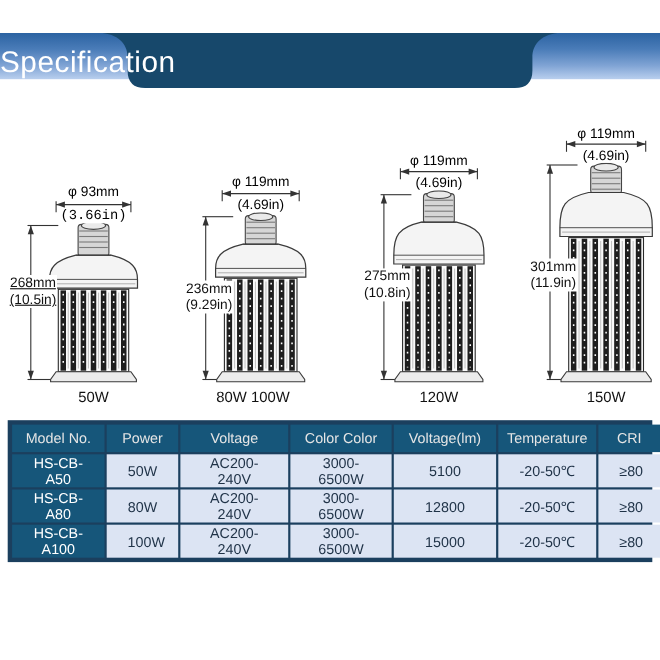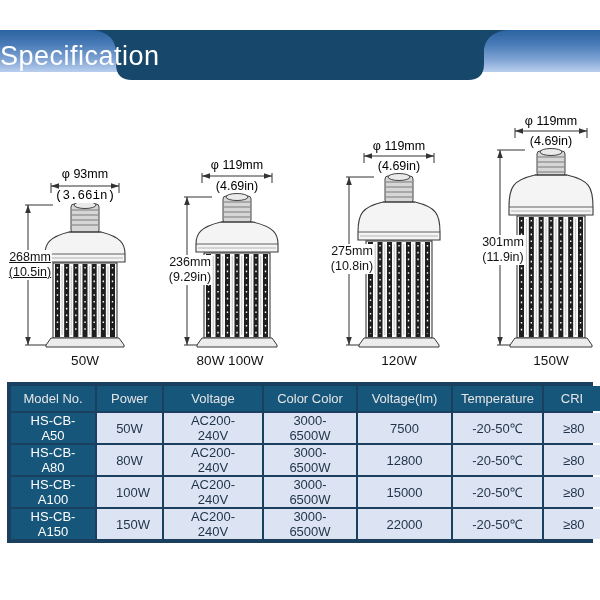--- a/index.html
+++ b/index.html
@@ -284,21 +284,21 @@
             <th>Temperature</th>
             <th>CRI</th>
           </tr>
         </thead>
       <tbody id="spec-body">
           <tr>
             <td class="model-cell">HS-CB-A50</td>
             <td>50W</td>
             <td>AC200-240V</td>
             <td>3000-6500W</td>
-            <td>7500</td>
+            <td>5100</td>
             <td>-20-50℃</td>
             <td>≥80</td>
           </tr>
           <tr>
             <td class="model-cell">HS-CB-A80</td>
             <td>80W</td>
             <td>AC200-240V</td>
             <td>3000-6500W</td>
             <td>12800</td>
             <td>-20-50℃</td>
@@ -306,26 +306,17 @@
           </tr>
           <tr>
             <td class="model-cell">HS-CB-A100</td>
             <td>100W</td>
             <td>AC200-240V</td>
             <td>3000-6500W</td>
             <td>15000</td>
             <td>-20-50℃</td>
             <td>≥80</td>
           </tr>
-          <tr>
-            <td class="model-cell">HS-CB-A150</td>
-            <td>150W</td>
-            <td>AC200-240V</td>
-            <td>3000-6500W</td>
-            <td>22000</td>
-            <td>-20-50℃</td>
-            <td>≥80</td>
-          </tr>
         </tbody>
     </table>
   </div>
 
 </div>
 
 </body></html>

